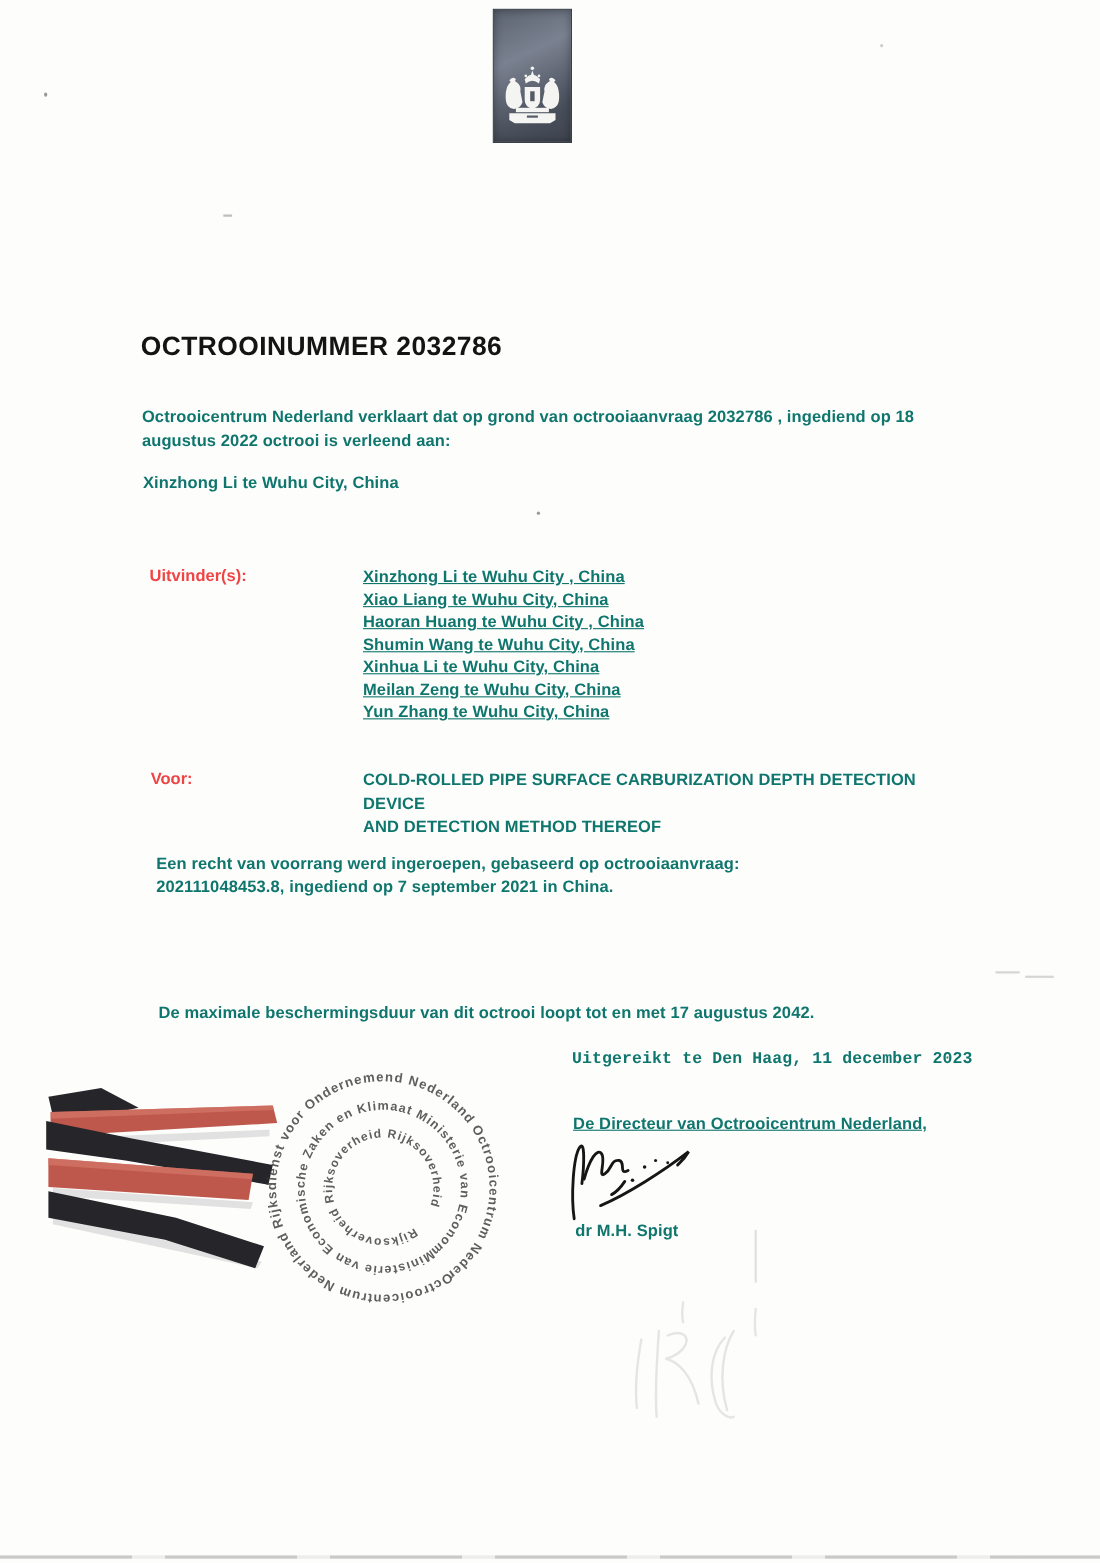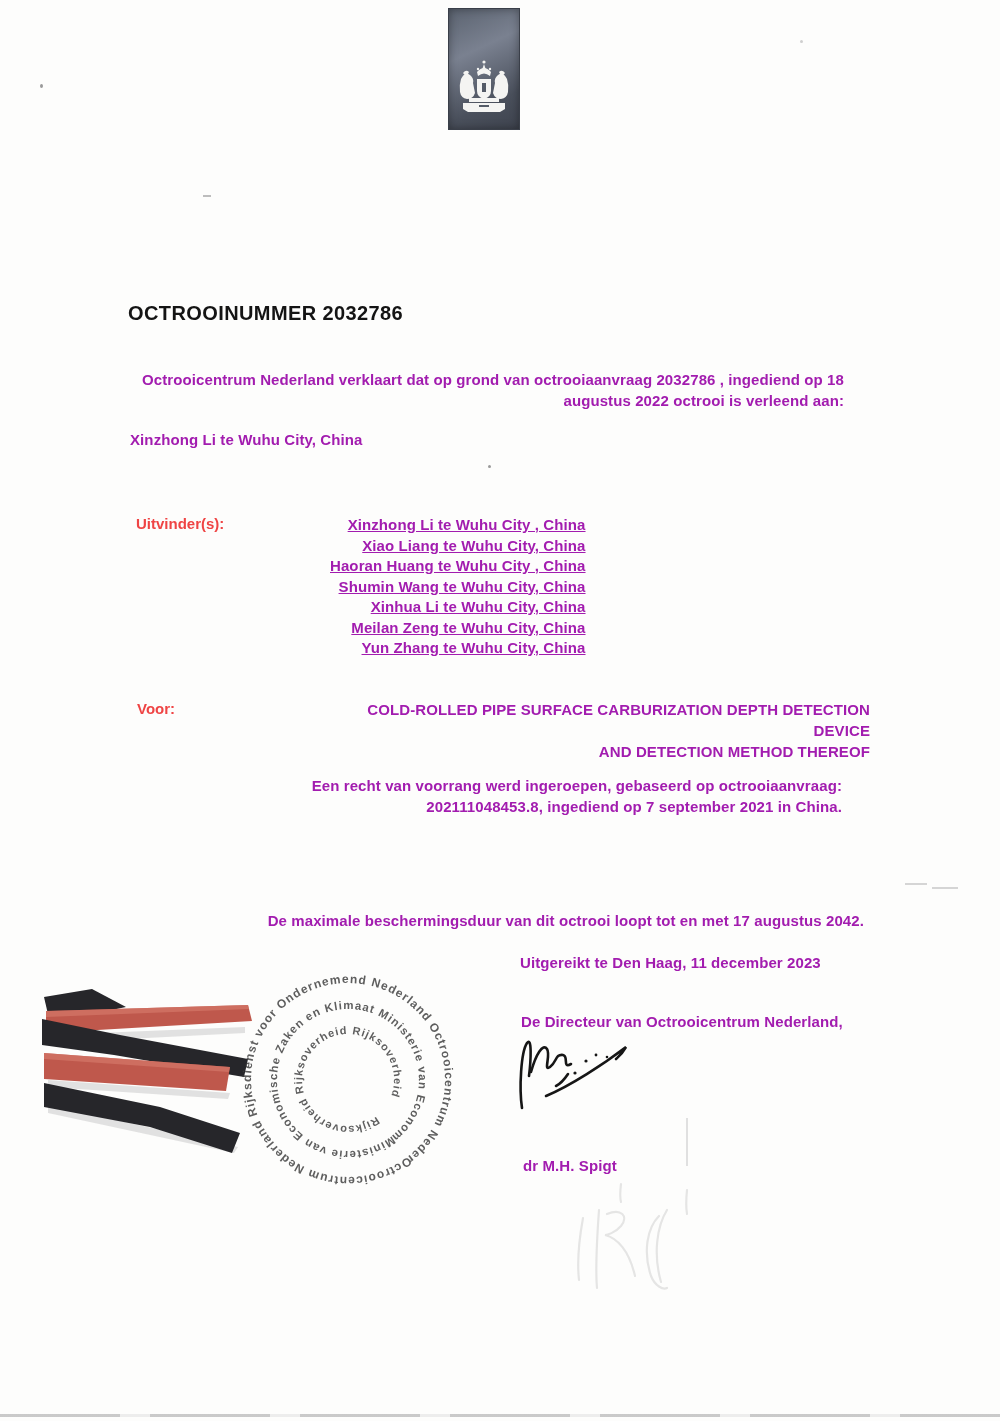--- a/index.html
+++ b/index.html
@@ -16,23 +16,23 @@
     box-shadow:inset 0 0 8px rgba(0,0,0,.35);
     border:1px solid #3a3f49;
   }
   .agency-name{
     left:528px;top:60px;width:300px;
     font-size:17px;font-weight:700;line-height:23px;color:#252017;
     letter-spacing:.2px;
   }
   
   .doc-title{
-    left:128px;top:302px;font-size:20px;font-weight:700;letter-spacing:.4px;color:#141414;
+    left:128px;top:302px;font-size:24px;font-weight:700;letter-spacing:.4px;color:#141414;
   }
-  .body-text{font-size:15px;font-weight:600;line-height:21px;color:#a21caf;letter-spacing:.1px;text-align:right;}
+  .body-text{font-size:15px;font-weight:600;line-height:21px;color:#0f766e;letter-spacing:.1px;}
   .label-col{font-size:15px;font-weight:600;color:#ef4444;}
   .inv-line{height:20.5px;text-decoration:underline;}
   
   .stamp{left:233px;top:965px;width:230px;height:230px;opacity:.82;}
   .stamp text{fill:#3c3c3c;font-family:"Liberation Sans",sans-serif;font-weight:600;}
   
   .ribbons{left:30px;top:975px;width:240px;height:190px;}
   
   .signature{left:512px;top:1030px;width:150px;height:85px;}
   
@@ -97,38 +97,38 @@
   </div>
 
   <div class="abs body-text" style="left:142px;top:775px;width:700px;">
     <div>Een recht van voorrang werd ingeroepen, gebaseerd op octrooiaanvraag:</div>
     <div>202111048453.8, ingediend op 7 september 2021 in China.</div>
   </div>
 
 
   <div class="abs body-text" style="left:144px;top:910px;width:720px;">De maximale beschermingsduur van dit octrooi loopt tot en met 17 augustus 2042.</div>
 
-  <div class="abs body-text" style="left:520px;top:952px;">Uitgereikt te Den Haag, 11 december 2023</div>
-  <div class="abs body-text" style="left:521px;top:1011px;">De Directeur van Octrooicentrum Nederland,</div>
+  <div class="abs body-text" style="left:520px;top:952px;font-family:Liberation Mono, monospace;">Uitgereikt te Den Haag, 11 december 2023</div>
+  <div class="abs body-text" style="left:521px;top:1011px;text-decoration:underline;">De Directeur van Octrooicentrum Nederland,</div>
 
   <svg class="abs signature" viewBox="0 0 150 85">
     <g fill="none" stroke="#161616" stroke-width="2.6" stroke-linecap="round">
       <path d="M10 78 C7 58 9 22 15 13 C20 6 19 30 17 46"></path>
       <path d="M19 42 C24 24 31 13 35 19 C39 25 31 42 38 37 C45 32 43 24 51 25 C57 26 50 39 59 34"></path>
       <path d="M56 44 C52 50 48 54 44 56"></path>
       <path d="M34 66 C58 56 92 34 114 17 C110 24 106 27 104 29"></path>
     </g>
     <g fill="#161616">
       <circle cx="63" cy="43" r="1.6"></circle>
       <circle cx="74" cy="31" r="1.6"></circle>
       <circle cx="84" cy="25" r="1.4"></circle>
       <circle cx="95" cy="27" r="1.3"></circle>
     </g>
   </svg>
-  <div class="abs body-text" style="left:523px;top:1109px;margin-top:46px;">dr M.H. Spigt</div>
+  <div class="abs body-text" style="left:523px;top:1109px;">dr M.H. Spigt</div>
 
   <svg class="abs ribbons" viewBox="0 0 240 190">
     <g>
 
       <path d="M18 60 L215 52 L215 58 L18 68 Z" fill="#cfcfcf" opacity=".6"></path>
       <path d="M18 105 L200 118 L198 124 L18 112 Z" fill="#cfcfcf" opacity=".6"></path>
       <path d="M18 130 L208 172 L204 178 L18 138 Z" fill="#cfcfcf" opacity=".6"></path>
 
       <path d="M14 22 L62 14 L96 32 L20 48 Z" fill="#26262a"></path>
 

